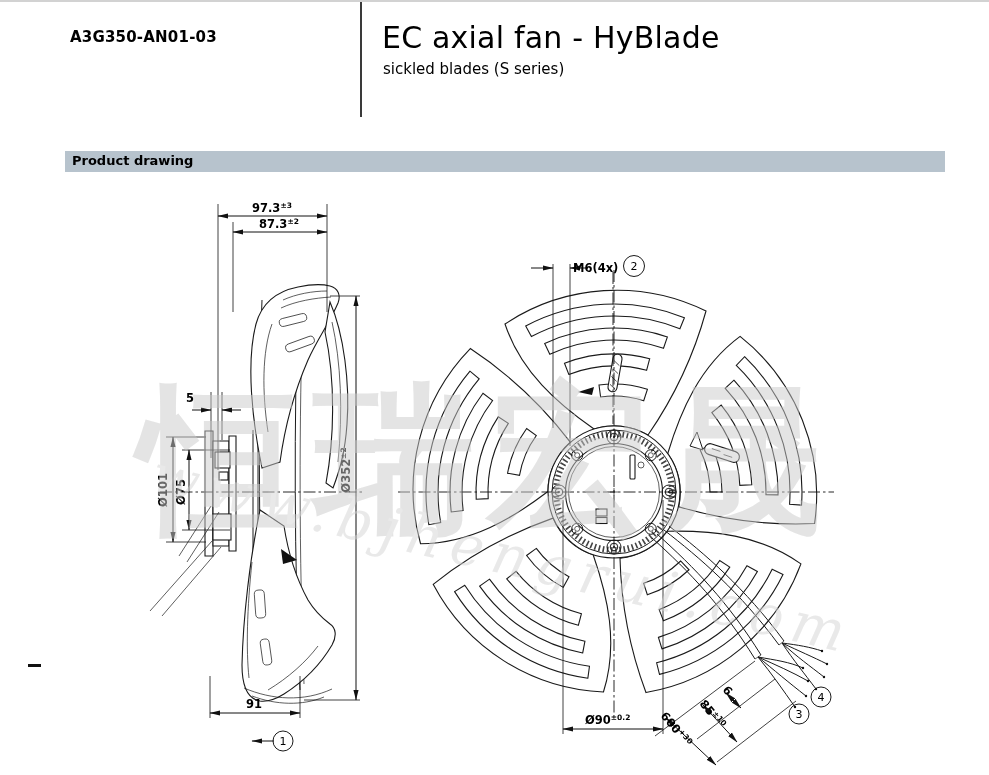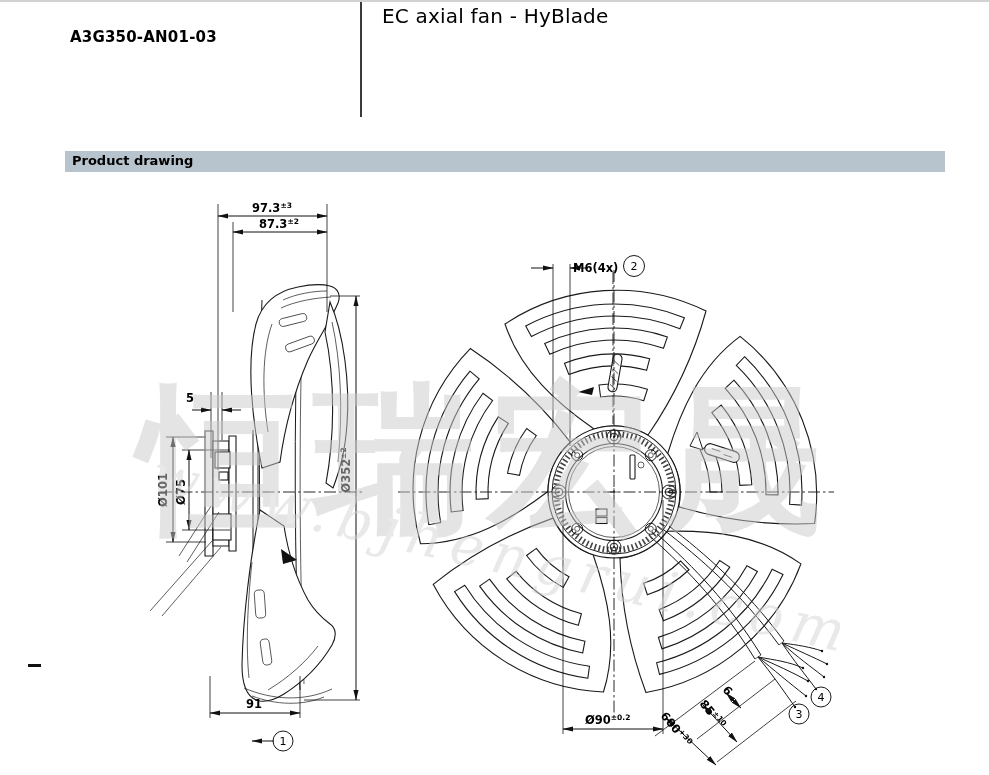--- a/index.html
+++ b/index.html
@@ -1,21 +1,21 @@
 <!DOCTYPE html>
 <html><head>
 <meta charset="utf-8">
 <style>
   html,body{margin:0;padding:0;background:#fff;}
   .page{position:relative;width:989px;height:775px;background:#ffffff;overflow:hidden;
         font-family:"DejaVu Sans","Liberation Sans",sans-serif;color:#000000;}
   .top-strip{position:absolute;left:0;top:0;width:989px;height:2px;background:#d2d2d2;}
   .model{position:absolute;left:70px;top:28px;font-size:15px;font-weight:bold;letter-spacing:0.2px;}
   .hdr-divider{position:absolute;left:360px;top:2px;width:1.5px;height:115px;background:#3a3a3a;}
-  .title{position:absolute;left:382px;top:4px;font-size:20px;font-weight:400;letter-spacing:0.2px;}
+  .title{position:absolute;left:382px;top:20px;font-size:30px;font-weight:400;letter-spacing:0.2px;}
   .subtitle{position:absolute;left:383px;top:60px;font-size:15px;font-weight:400;}
   .section-bar{position:absolute;left:65px;top:151px;width:880px;height:21px;background:#b7c3cd;}
   .section-bar span{display:block;padding:2px 0 0 7px;font-size:13px;font-weight:bold;}
   svg.drawing{position:absolute;left:0;top:0;}
   svg .ln{stroke:#1a1a1a;stroke-width:1;fill:none;}
   svg .lnf{stroke:#1a1a1a;stroke-width:1.1;fill:#ffffff;}
   svg .thin{stroke:#1a1a1a;stroke-width:0.7;fill:none;}
   svg .cl{stroke:#111;stroke-width:0.9;fill:none;stroke-dasharray:12 3 2.5 3;}
   svg .dim{stroke:#111;stroke-width:1;fill:none;}
   svg .ext{stroke:#111;stroke-width:0.8;fill:none;}
@@ -26,20 +26,21 @@
 </style>
 </head>
 <body>
 
 <div class="page">
   <div class="top-strip"></div>
 
   <div class="model">A3G350-AN01-03</div>
   <div class="hdr-divider"></div>
   <div class="title">EC axial fan - HyBlade</div>
+  <div class="subtitle">sickled blades (S series)</div>
 
   <div class="section-bar">
     <span>Product drawing</span>
   </div>
 
   <div class="fold-mark"></div>
 
   <svg class="drawing" width="989" height="775" viewBox="0 0 989 775">
     <defs>
       <marker id="arw" viewBox="0 0 10 6" refX="9.5" refY="3" markerWidth="11" markerHeight="6.6" orient="auto-start-reverse">

